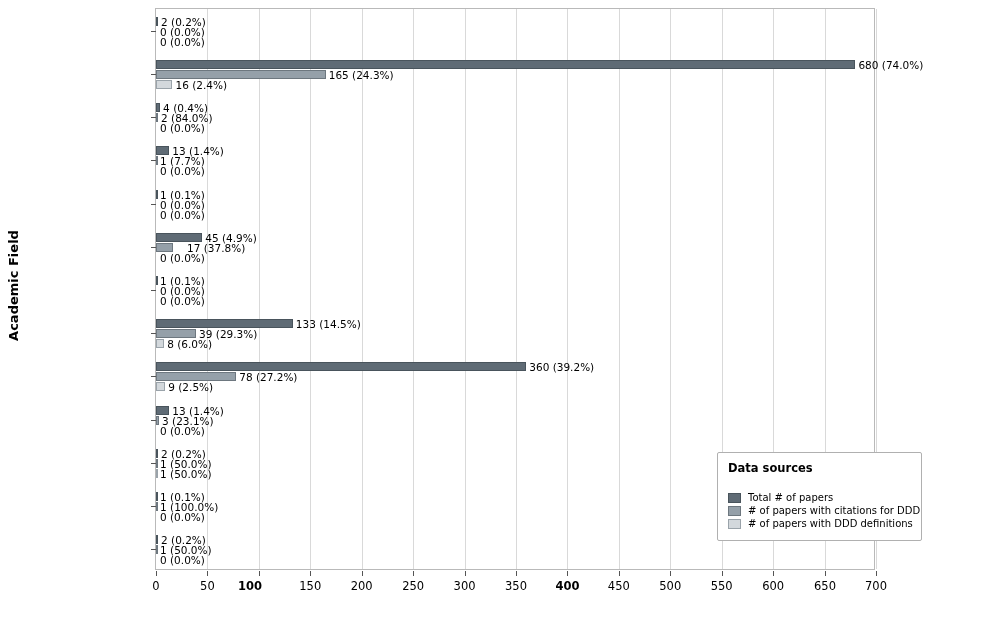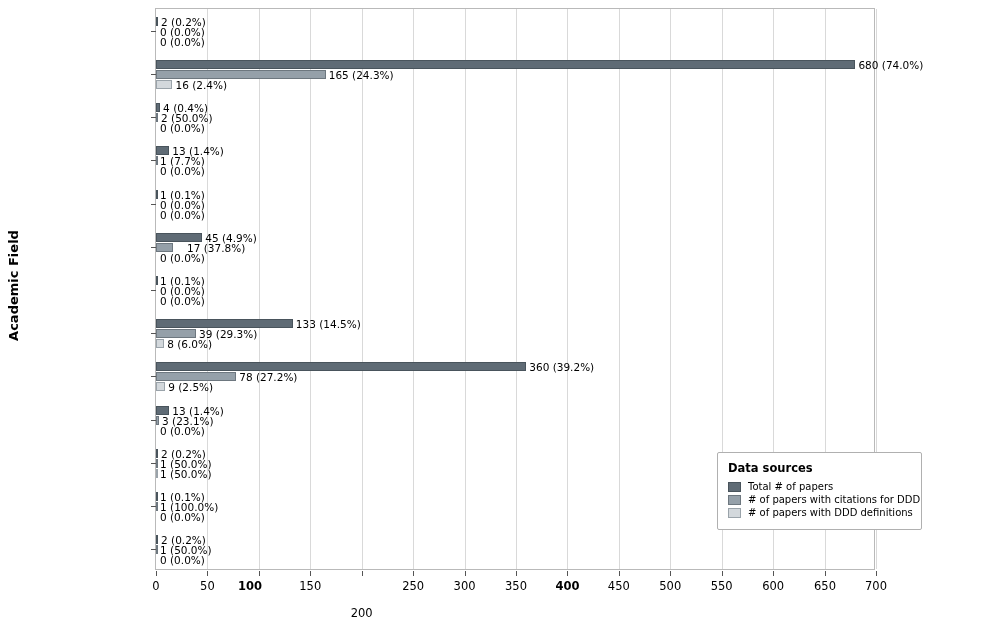--- a/index.html
+++ b/index.html
@@ -122,21 +122,21 @@
     background: #ffffff;
     border: 1px solid #b0b0b0;
     border-radius: 2px;
     padding: 8px 10px 9px 10px;
     box-sizing: border-box;
   }
   #legend-title {
     font-size: 11.5px;
     font-weight: bold;
     color: #000;
-    margin-bottom: 6px;
+    margin-bottom: 17px;
   }
   .legend-item {
     display: flex;
     align-items: center;
     margin: 2px 0;
   }
   .legend-swatch {
     width: 13px;
     height: 10px;
     margin-right: 7px;
@@ -169,21 +169,21 @@
       <div class="x-tick" style="left: 51.4286px;"></div>
       <div class="x-ticklabel" style="left: 51.4286px;">50</div>
       <div class="gridline" style="left: 102.857px;"></div>
       <div class="x-tick" style="left: 102.857px;"></div>
       <div class="x-ticklabel" style="left: 94px; font-weight: bold;">100</div>
       <div class="gridline" style="left: 154.286px;"></div>
       <div class="x-tick" style="left: 154.286px;"></div>
       <div class="x-ticklabel" style="left: 154.286px;">150</div>
       <div class="gridline" style="left: 205.714px;"></div>
       <div class="x-tick" style="left: 205.714px;"></div>
-      <div class="x-ticklabel" style="left: 205.714px; margin-top: 27px;">200</div>
+      <div class="x-ticklabel" style="left: 205.714px;">200</div>
       <div class="gridline" style="left: 257.143px;"></div>
       <div class="x-tick" style="left: 257.143px;"></div>
       <div class="x-ticklabel" style="left: 257.143px;">250</div>
       <div class="gridline" style="left: 308.571px;"></div>
       <div class="x-tick" style="left: 308.571px;"></div>
       <div class="x-ticklabel" style="left: 308.571px;">300</div>
       <div class="gridline" style="left: 360px;"></div>
       <div class="x-tick" style="left: 360px;"></div>
       <div class="x-ticklabel" style="left: 360px;">350</div>
       <div class="gridline" style="left: 411.429px;"></div>
@@ -221,21 +221,21 @@
         <div class="bar s1" style="top: 60.8462px; width: 169.714px;"></div>
         <div class="bar-val" style="top: 60.8462px; left: 172.714px;">165 (24.3%)</div>
         <div class="bar s2" style="top: 70.8462px; width: 16.4571px;"></div>
         <div class="bar-val" style="top: 70.8462px; left: 19.4571px;">16 (2.4%)</div>
       </div>
       <div class="cat-row" style="top: 0px;">
         <div class="cat-tick" style="top: 108.077px;"></div>
         <div class="bar s0" style="top: 94.0769px; width: 4.11429px;"></div>
         <div class="bar-val" style="top: 94.0769px; left: 7.11429px;">4 (0.4%)</div>
         <div class="bar s1" style="top: 104.077px; width: 2.05714px;"></div>
-        <div class="bar-val" style="top: 104.077px; left: 5.05714px;">2 (50.0%)</div>
+        <div class="bar-val" style="top: 104.077px; left: 5.05714px;">2 (84.0%)</div>
         <div class="bar-val" style="top: 114.077px; left: 4px;">0 (0.0%)</div>
       </div>
       <div class="cat-row" style="top: 0px;">
         <div class="cat-tick" style="top: 151.308px;"></div>
         <div class="bar s0" style="top: 137.308px; width: 13.3714px;"></div>
         <div class="bar-val" style="top: 137.308px; left: 16.3714px;">13 (1.4%)</div>
         <div class="bar s1" style="top: 147.308px; width: 1.02857px;"></div>
         <div class="bar-val" style="top: 147.308px; left: 4.02857px;">1 (7.7%)</div>
         <div class="bar-val" style="top: 157.308px; left: 4px;">0 (0.0%)</div>
       </div>

